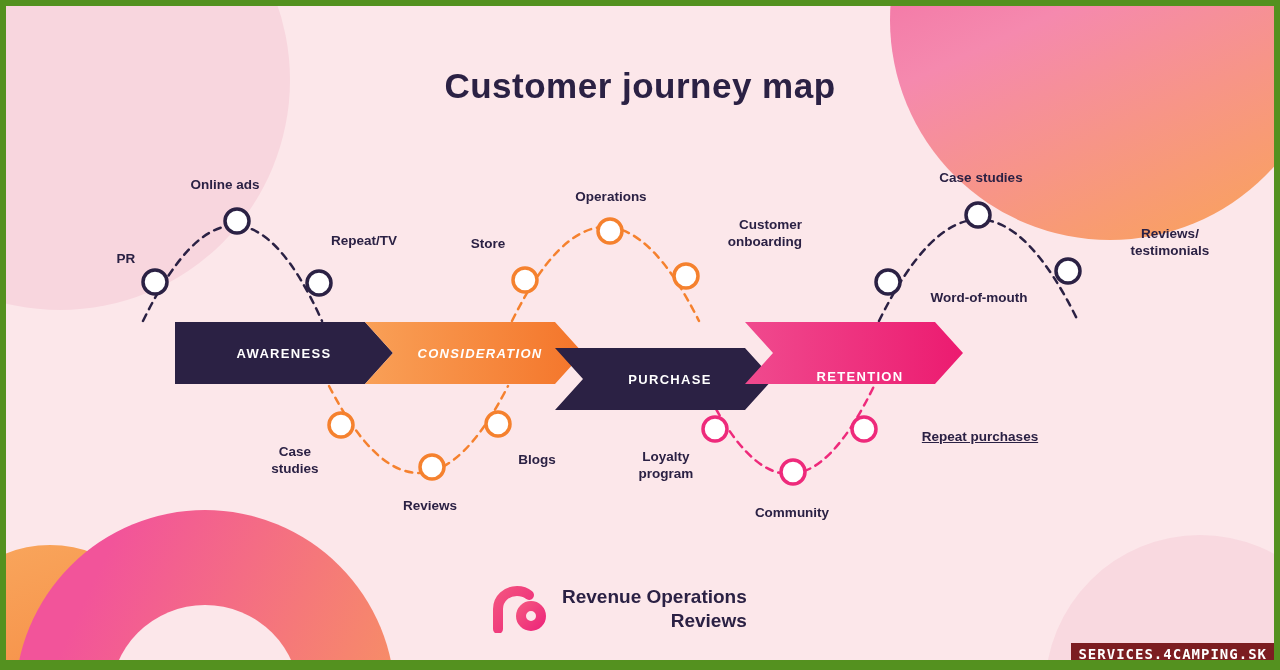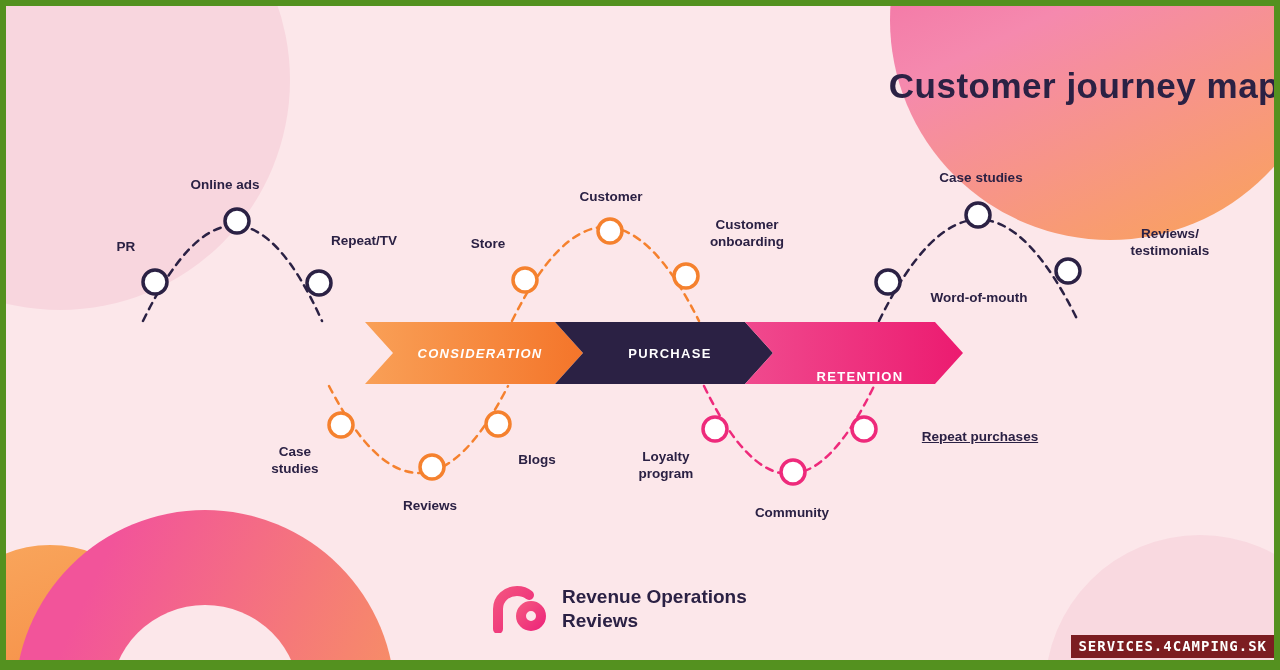--- a/index.html
+++ b/index.html
@@ -17,21 +17,21 @@
              background:linear-gradient(155deg,#f26ba1 15%,#f589ae 45%,#f9a062 90%); }
   .deco-bl-orange { left:-70px; top:545px; width:240px; height:240px;
              background:linear-gradient(160deg,#f9a85e,#f4803a); }
   .deco-donut { left:15px; top:510px; width:380px; height:380px;
              background:linear-gradient(115deg,#f2549a 20%,#f79064 85%); }
   .deco-donut::after { content:""; position:absolute; inset:95px; border-radius:50%; background:#fce7ea; }
   .deco-br { left:1045px; top:535px; width:310px; height:310px; background:#f9d9e0; }
 
   .page-title {
     position:absolute; left:0; top:66px; width:100%;
-    text-align:right; font-size:35px; font-weight:bold;
+    text-align:center; font-size:35px; font-weight:bold;
     letter-spacing:0.5px; color:#2b2144; z-index:4;
   }
 
   .arcs { position:absolute; left:0; top:0; z-index:2; }
 
   .band { position:absolute; left:175px; top:322px; width:980px; height:62px; z-index:3; }
   .chev {
     position:absolute; top:0; width:218px; height:62px;
     display:flex; align-items:center; justify-content:center;
     color:#fff; font-size:13px; font-weight:bold; letter-spacing:1.3px;
@@ -46,25 +46,25 @@
   .c-orange { background:linear-gradient(90deg,#f9a057,#f4752a);font-style:italic; }
   .c-pink   { background:linear-gradient(90deg,#f04a8e,#ec1b70);align-items:flex-end; }
 
   .tp {
     position:absolute; transform:translateX(-50%);
     text-align:center; font-size:13.5px; font-weight:bold;
     color:#2b2144; line-height:1.25; z-index:4;
   }
   .nowrap { white-space:nowrap; }
 
-  .logo { position:absolute; left:490px; top:585px; display:flex; align-items:flex-start; gap:16px; z-index:4; }
+  .logo { position:absolute; left:490px; top:585px; display:flex; align-items:flex-start; gap:16px; z-index:4;text-align:right; }
   .logo-text { font-size:19px; font-weight:bold; color:#2b2144; line-height:1.28; }
 
   .watermark {
-    position:absolute; right:6px; bottom:12px;
+    position:absolute; right:6px; bottom:4px;
     background:#7c1d21; color:#ffffff;
     font-family:"DejaVu Sans Mono", monospace;
     font-size:14px; font-weight:bold; letter-spacing:1px;
     padding:3px 7px 4px 7px; z-index:20;
   }
 
   .frame {
     position:absolute; inset:0; z-index:30; pointer-events:none;
     border:6px solid #54911f; border-bottom-width:10px;
   }
@@ -101,37 +101,40 @@
     <circle cx="341" cy="425" r="12" stroke="#f5812e"></circle>
     <circle cx="432" cy="467" r="12" stroke="#f5812e"></circle>
     <circle cx="498" cy="424" r="12" stroke="#f5812e"></circle>
     <circle cx="715" cy="429" r="12" stroke="#ee2a7b"></circle>
     <circle cx="793" cy="472" r="12" stroke="#ee2a7b"></circle>
     <circle cx="864" cy="429" r="12" stroke="#ee2a7b"></circle>
   </g>
 </svg>
 
 <div class="band">
+  <div class="chev c-dark first" style="left:0;">
+    <span>AWARENESS</span>
+  </div>
   <div class="chev c-orange" style="left:190px;">
     <span>CONSIDERATION</span>
   </div>
-  <div class="chev c-dark" style="left:380px;">
+  <div class="chev c-dark" style="left:380px;margin-top:26px;">
     <span>PURCHASE</span>
   </div>
   <div class="chev c-pink" style="left:570px;">
     <span>RETENTION</span>
   </div>
 </div>
 
-<div class="tp nowrap" style="left:126px;top:239px;">PR</div>
+<div class="tp nowrap" style="left:126px;top:251px;">PR</div>
 <div class="tp nowrap" style="left:225px;top:177px;">Online ads</div>
 <div class="tp nowrap" style="left:364px;top:233px;">Repeat/TV</div>
 <div class="tp nowrap" style="left:488px;top:236px;">Store</div>
-<div class="tp nowrap" style="left:611px;top:189px;">Customer</div>
-<div class="tp" style="left:747px;top:217px;width:110px;">Customer onboarding</div>
+<div class="tp nowrap" style="left:611px;top:189px;">Operations</div>
+<div class="tp" style="left:747px;top:217px;width:110px;text-align:right;">Customer onboarding</div>
 <div class="tp nowrap" style="left:981px;top:170px;">Case studies</div>
 <div class="tp nowrap" style="left:979px;top:290px;">Word-of-mouth</div>
 <div class="tp" style="left:1170px;top:226px;width:105px;">Reviews/ testimonials</div>
 <div class="tp" style="left:295px;top:444px;width:62px;">Case studies</div>
 <div class="tp nowrap" style="left:430px;top:498px;">Reviews</div>
 <div class="tp nowrap" style="left:537px;top:452px;">Blogs</div>
 <div class="tp" style="left:666px;top:449px;width:72px;">Loyalty program</div>
 <div class="tp nowrap" style="left:792px;top:505px;">Community</div>
 <div class="tp nowrap" style="left:980px;top:429px;text-decoration:underline;">Repeat purchases</div>
 

